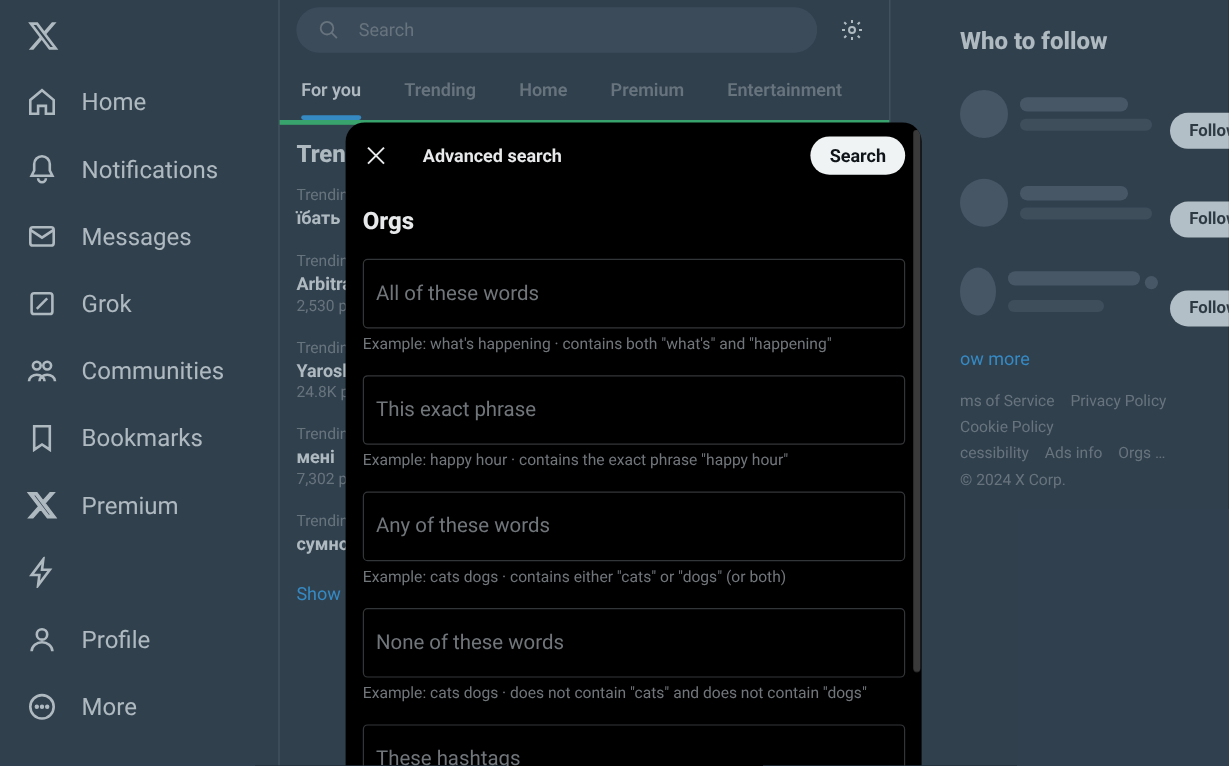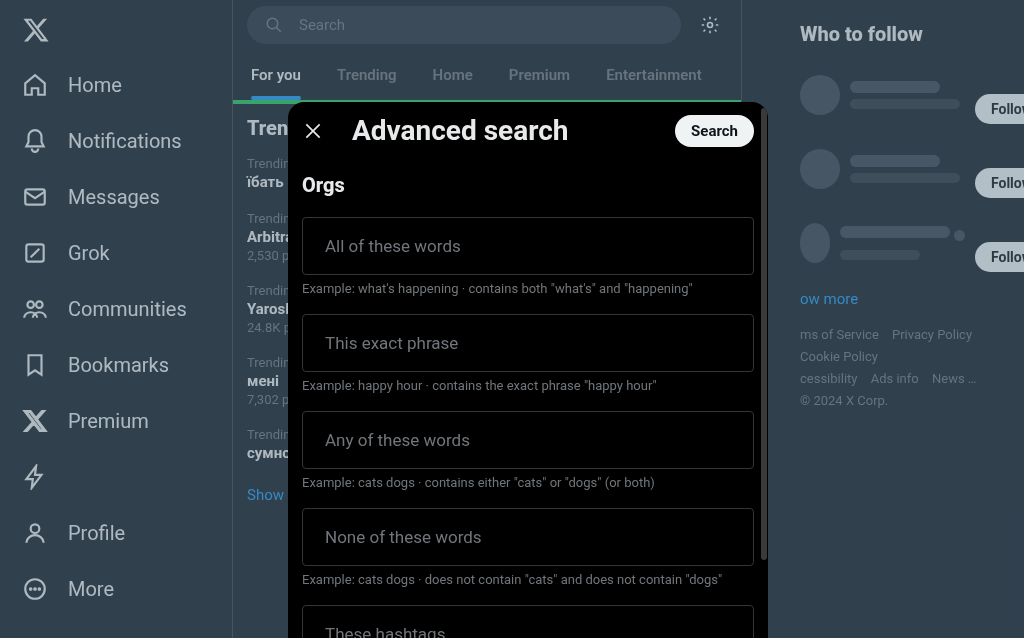--- a/index.html
+++ b/index.html
@@ -52,25 +52,25 @@
 
   
   .modal-backdrop { position: absolute; inset: 0; background: rgba(91,112,131,0.4); }
   .modal { position: absolute; left: 288px; top: 102px; width: 480px; bottom: 0; background: #000; border-top-left-radius: 16px; border-top-right-radius: 16px; color: #e7e9ea; overflow: hidden; }
   .modal-inner { position:absolute; inset:0; overflow-y:auto; padding-bottom:30px; }
   .modal-scrollbar { position:absolute; right:0; top:6px; width:8px; height:98%; }
   .modal-scrollbar .thumb { position:absolute; right:1px; top:0; width:6px; height:86%; background:#3a3a3a; border-radius:3px;}
   .modal-head { display: flex; align-items: center; gap: 28px; padding: 12px 14px; }
   .modal-close { width: 22px; height: 22px; display: flex; align-items: center; justify-content: center; cursor: pointer; }
   .modal-close svg { width: 20px; height: 20px; fill: #e7e9ea; }
-  .modal-title { font-size: 28px; font-weight: 700; flex: 1; }
+  .modal-title { font-size: 15px; font-weight: 700; flex: 1; }
   .modal-search-btn { background: #eff3f4; color: #0f1419; border: none; border-radius: 9999px; font-size: 15px; font-weight: 700; padding: 7px 16px; cursor: pointer; }
   .section-hdr { font-size: 20px; font-weight: 800; padding: 14px 14px 10px; }
   .field-wrap { padding: 0 14px 0; }
-  .field { border: 1px solid #333639; border-radius: 4px; padding: 18px 22px; margin-top: 10px; }
+  .field { border: 1px solid #333639; border-radius: 4px; padding: 18px 10px; margin-top: 10px; }
   .field input { width: 100%; background: transparent; border: none; color: #e7e9ea; font-size: 17px; outline: none; }
   .field input::placeholder { color: #71767b; }
   .example { color: #71767b; font-size: 13px; padding: 6px 14px 8px; }
 </style>
 </head>
 <body>
 
 <div class="leftnav">
   <div class="logo-wrap">
     <svg viewBox="0 0 24 24" width="28" height="28" fill="#e7e9ea">
@@ -248,21 +248,21 @@
       </div>
     <button class="follow-btn">Follow</button>
   </div>
   <div class="right-more">ow more</div>
   <div class="footer-links">
     <span>ms of Service</span>
     <span>Privacy Policy</span>
     <span>Cookie Policy</span><br>
     <span>cessibility</span>
     <span>Ads info</span>
-    <span>News …</span>
+    <span>Orgs …</span>
     <span>© 2024 X Corp.</span>
   </div>
 </div>
 
 <div class="modal-backdrop"></div>
 <div class="modal">
   <div class="modal-inner">
     <div class="modal-head">
       <div class="modal-close">
         <svg viewBox="0 0 24 24">

